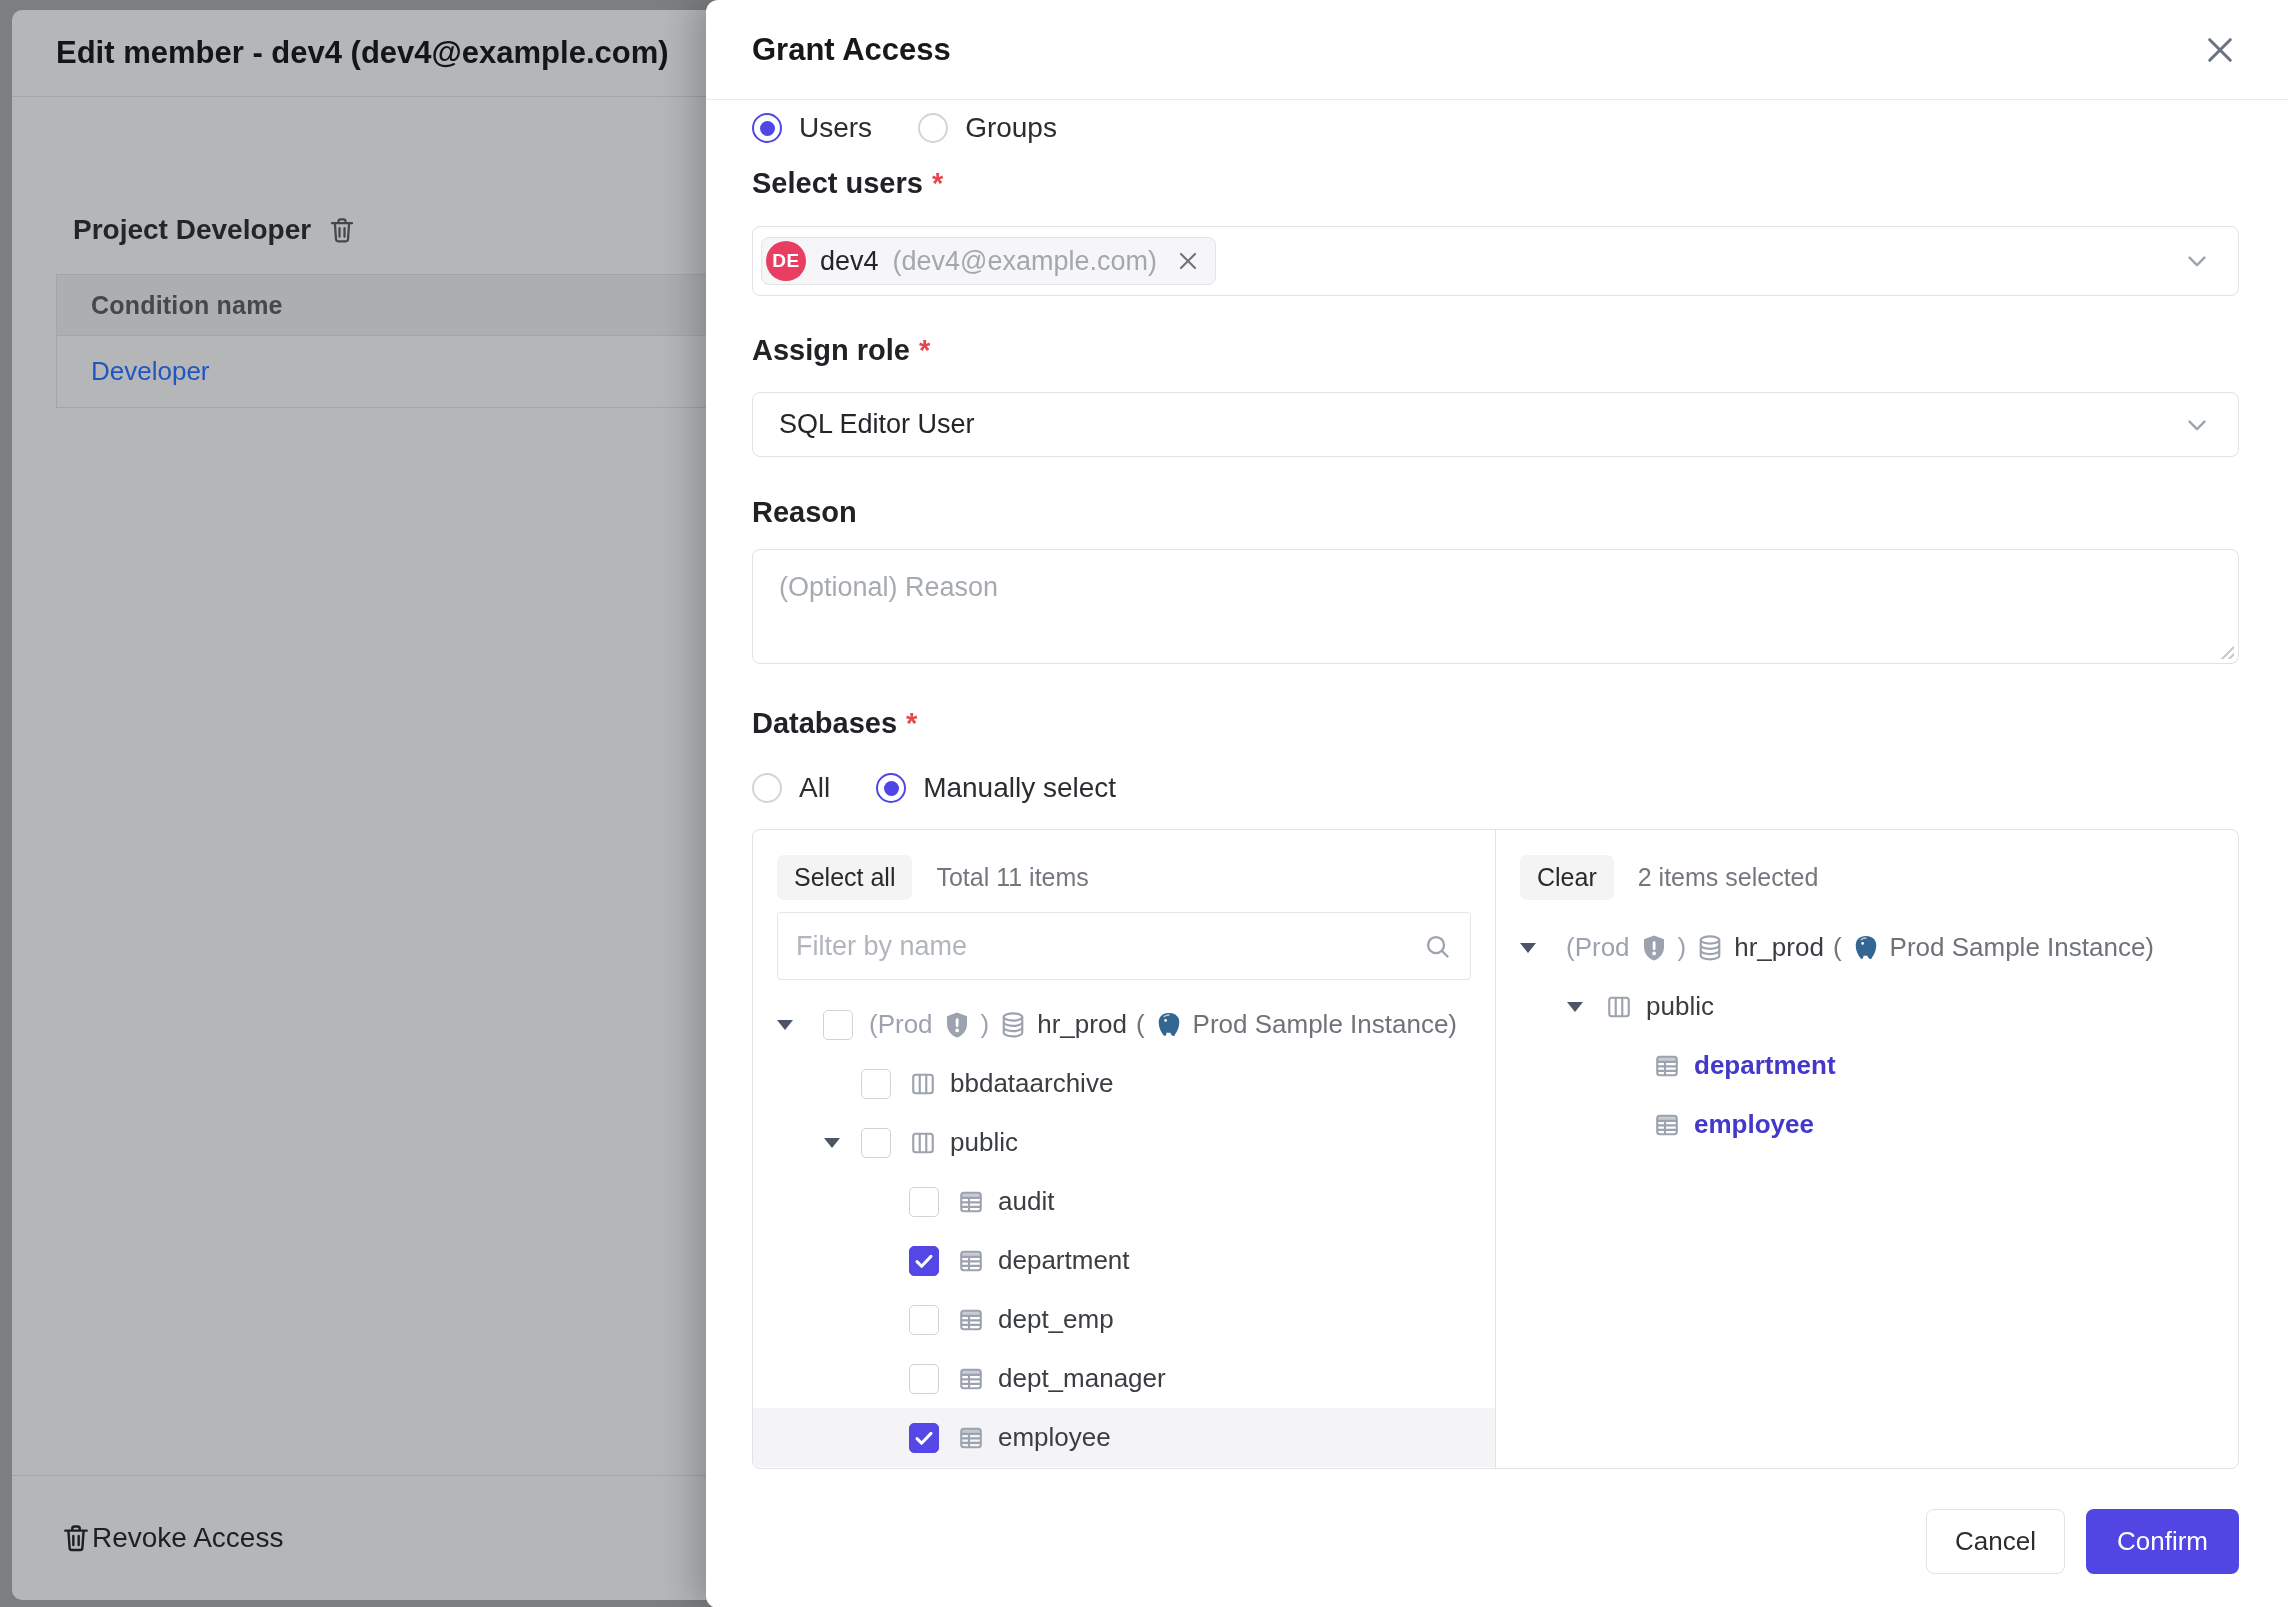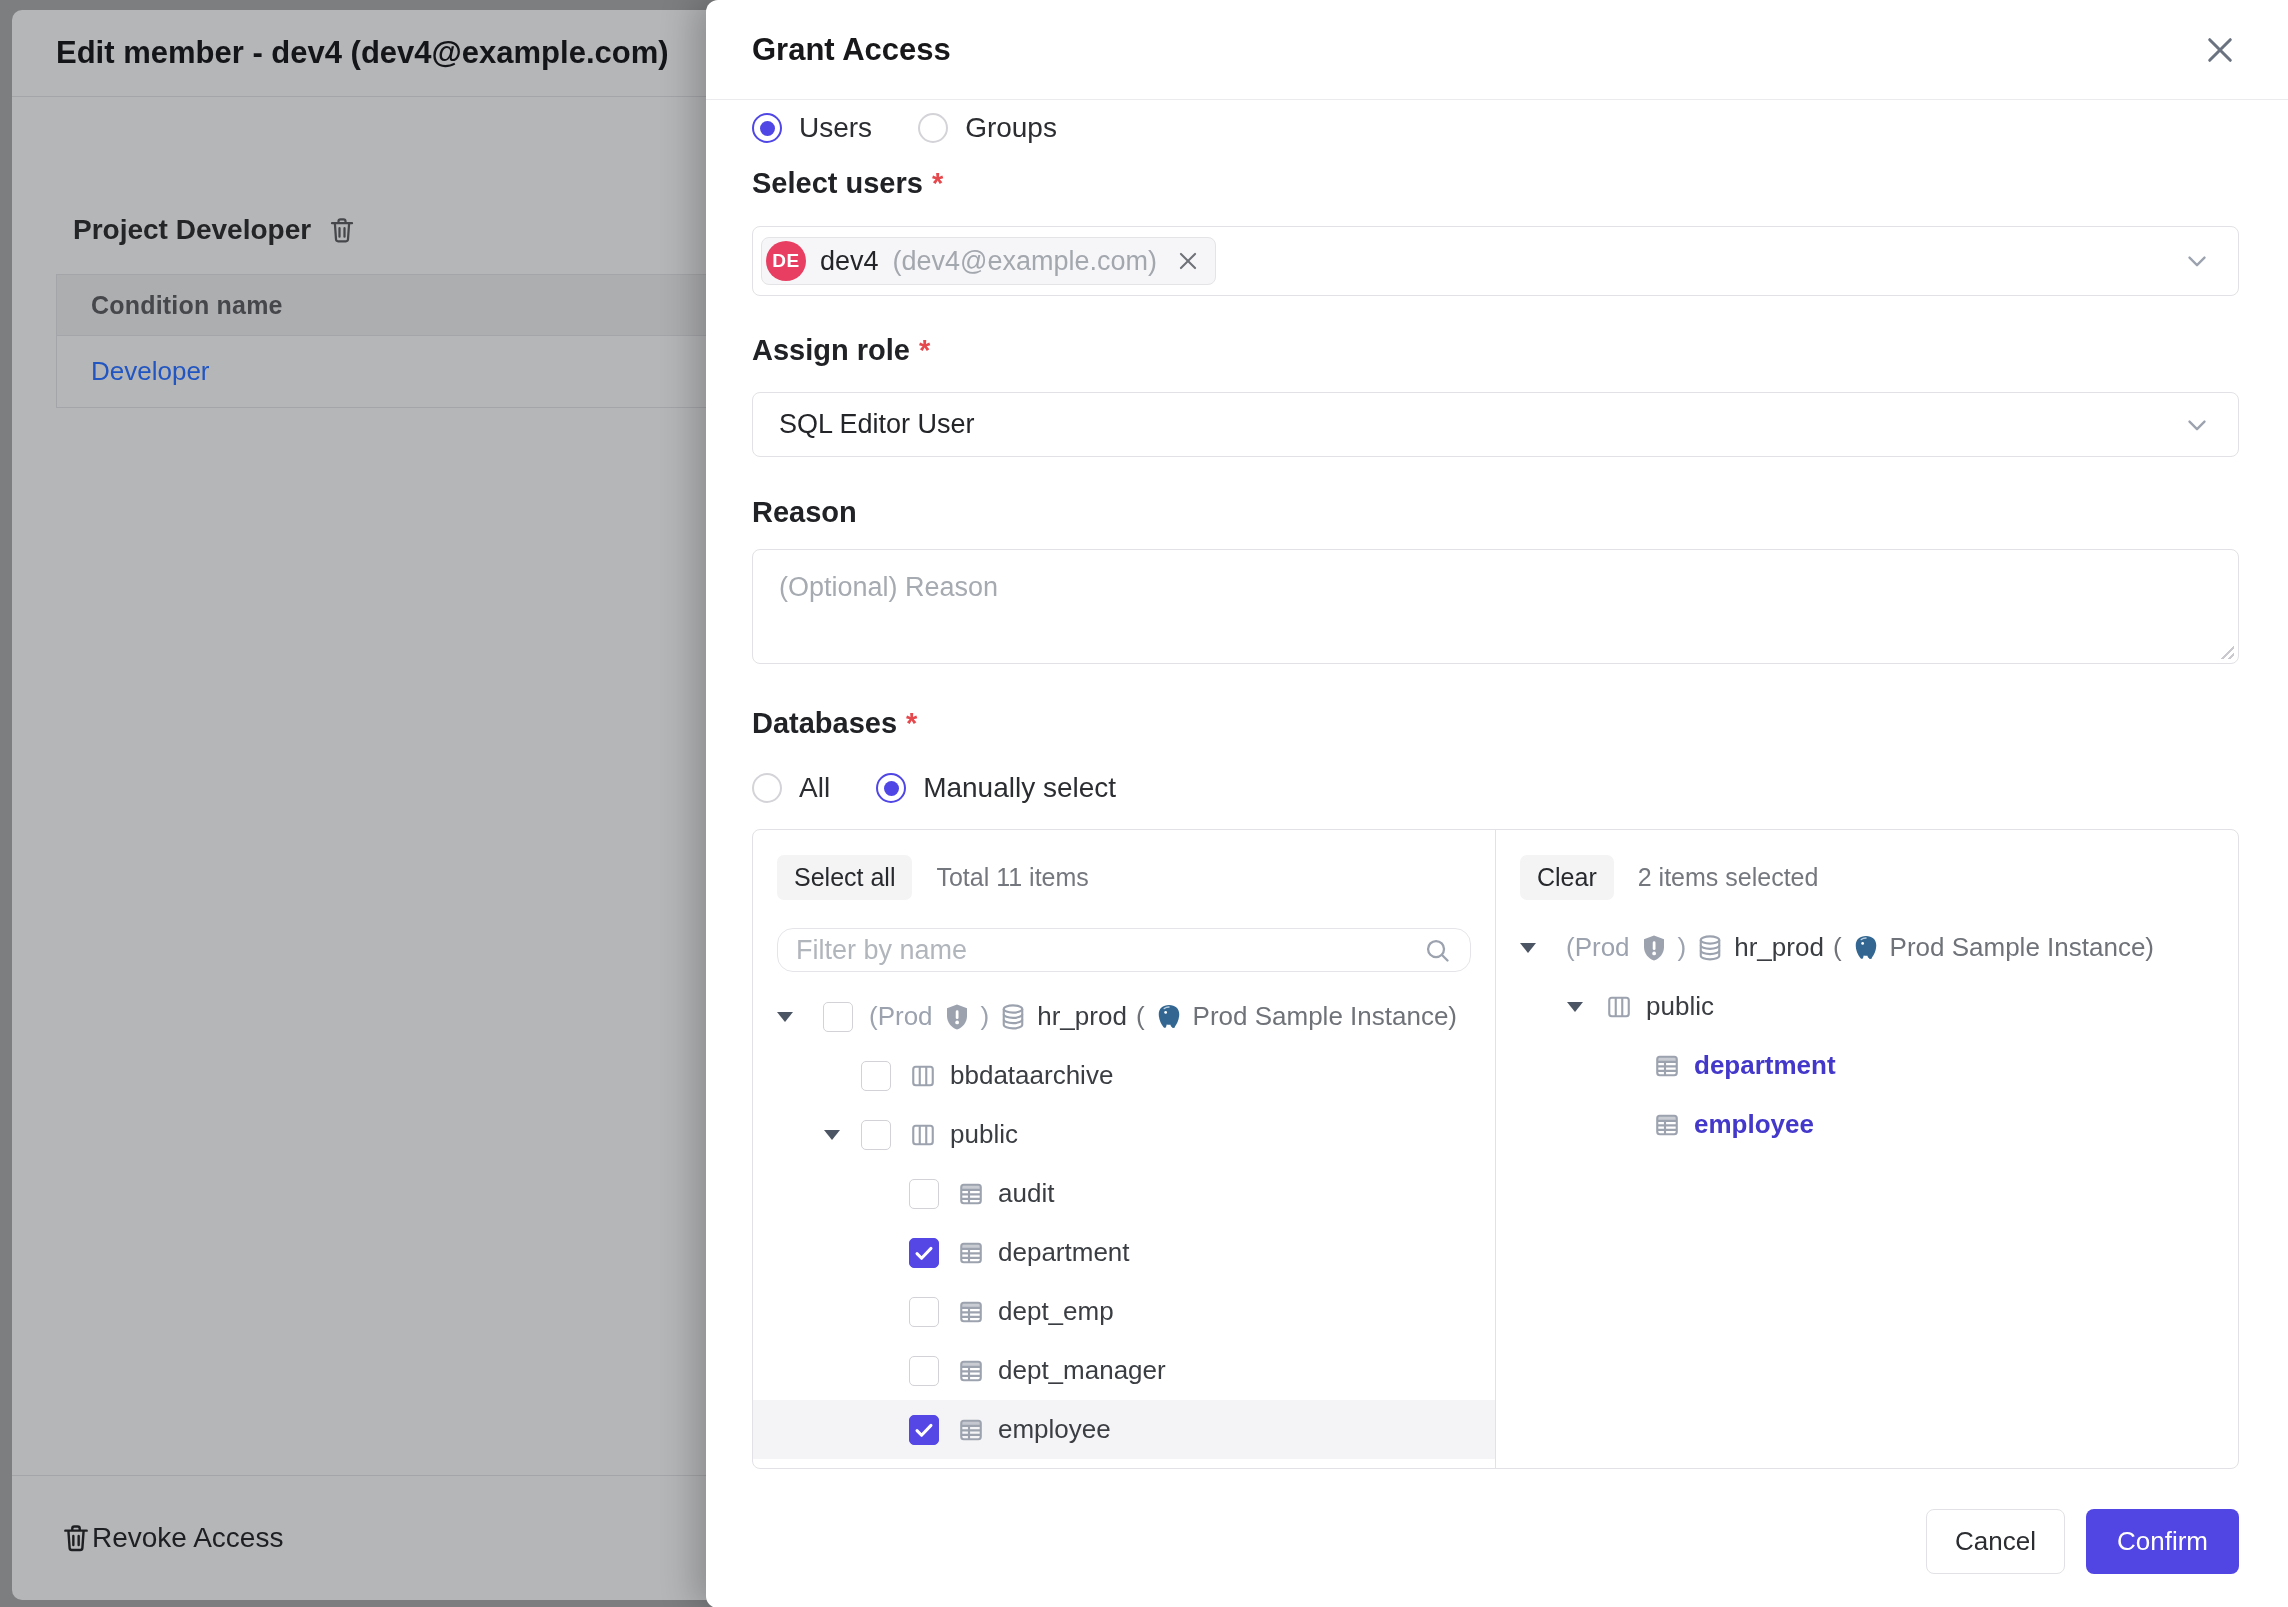--- a/index.html
+++ b/index.html
@@ -120,21 +120,21 @@
   }
   .panel { flex:1; min-width:0; overflow:hidden; }
   .panel.src { border-right:1.5px solid #e2e2e6; }
   .p-head { display:flex; align-items:center; gap:24px; padding:25px 24px 0; }
   .chip-btn {
     background:#f4f4f5; border-radius:7px; padding:8px 17px;
     font-size:25px; color:#27292d; cursor:pointer; white-space:nowrap;
   }
   .p-meta { font-size:25px; color:#74777e; }
   .filter {
-    margin:28px 24px 0; height:44px; border:1.5px solid #e5e5e9; border-radius:16px;
+    margin:12px 24px 0; height:68px; border:1.5px solid #e5e5e9; border-radius:4px;
     display:flex; align-items:center; padding:0 18px; gap:12px;
   }
   .filter input {
     flex:1; border:none; outline:none; font-family:"Liberation Sans",sans-serif;
     font-size:27px; color:#232529; min-width:0;
   }
   .filter input::placeholder { color:#b1b5bc; }
   .s-icon { width:29px; height:29px; color:#9ca3af; flex:none; }
 
   .tree { margin-top:15px; }

